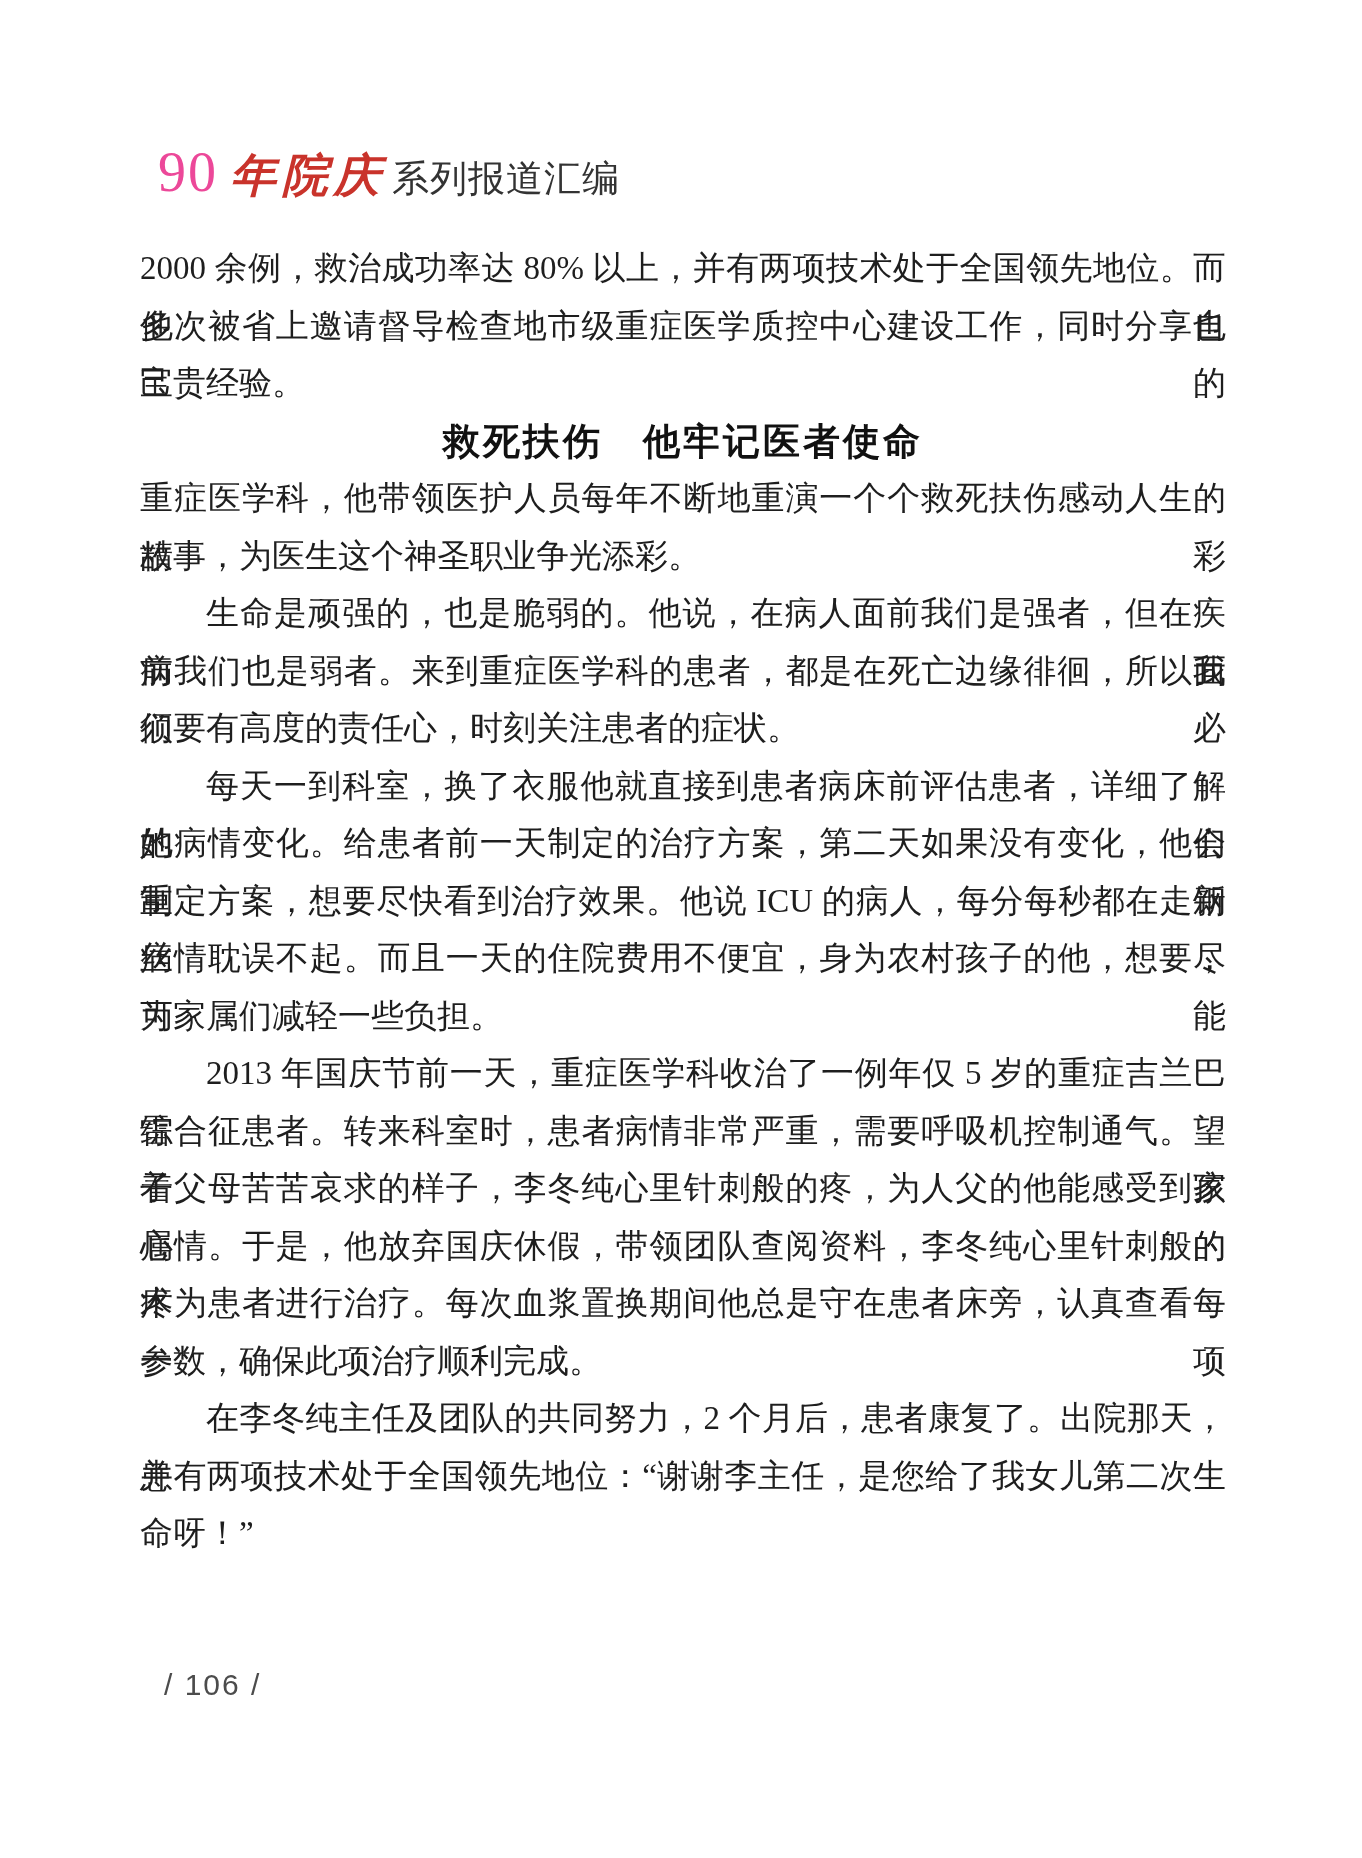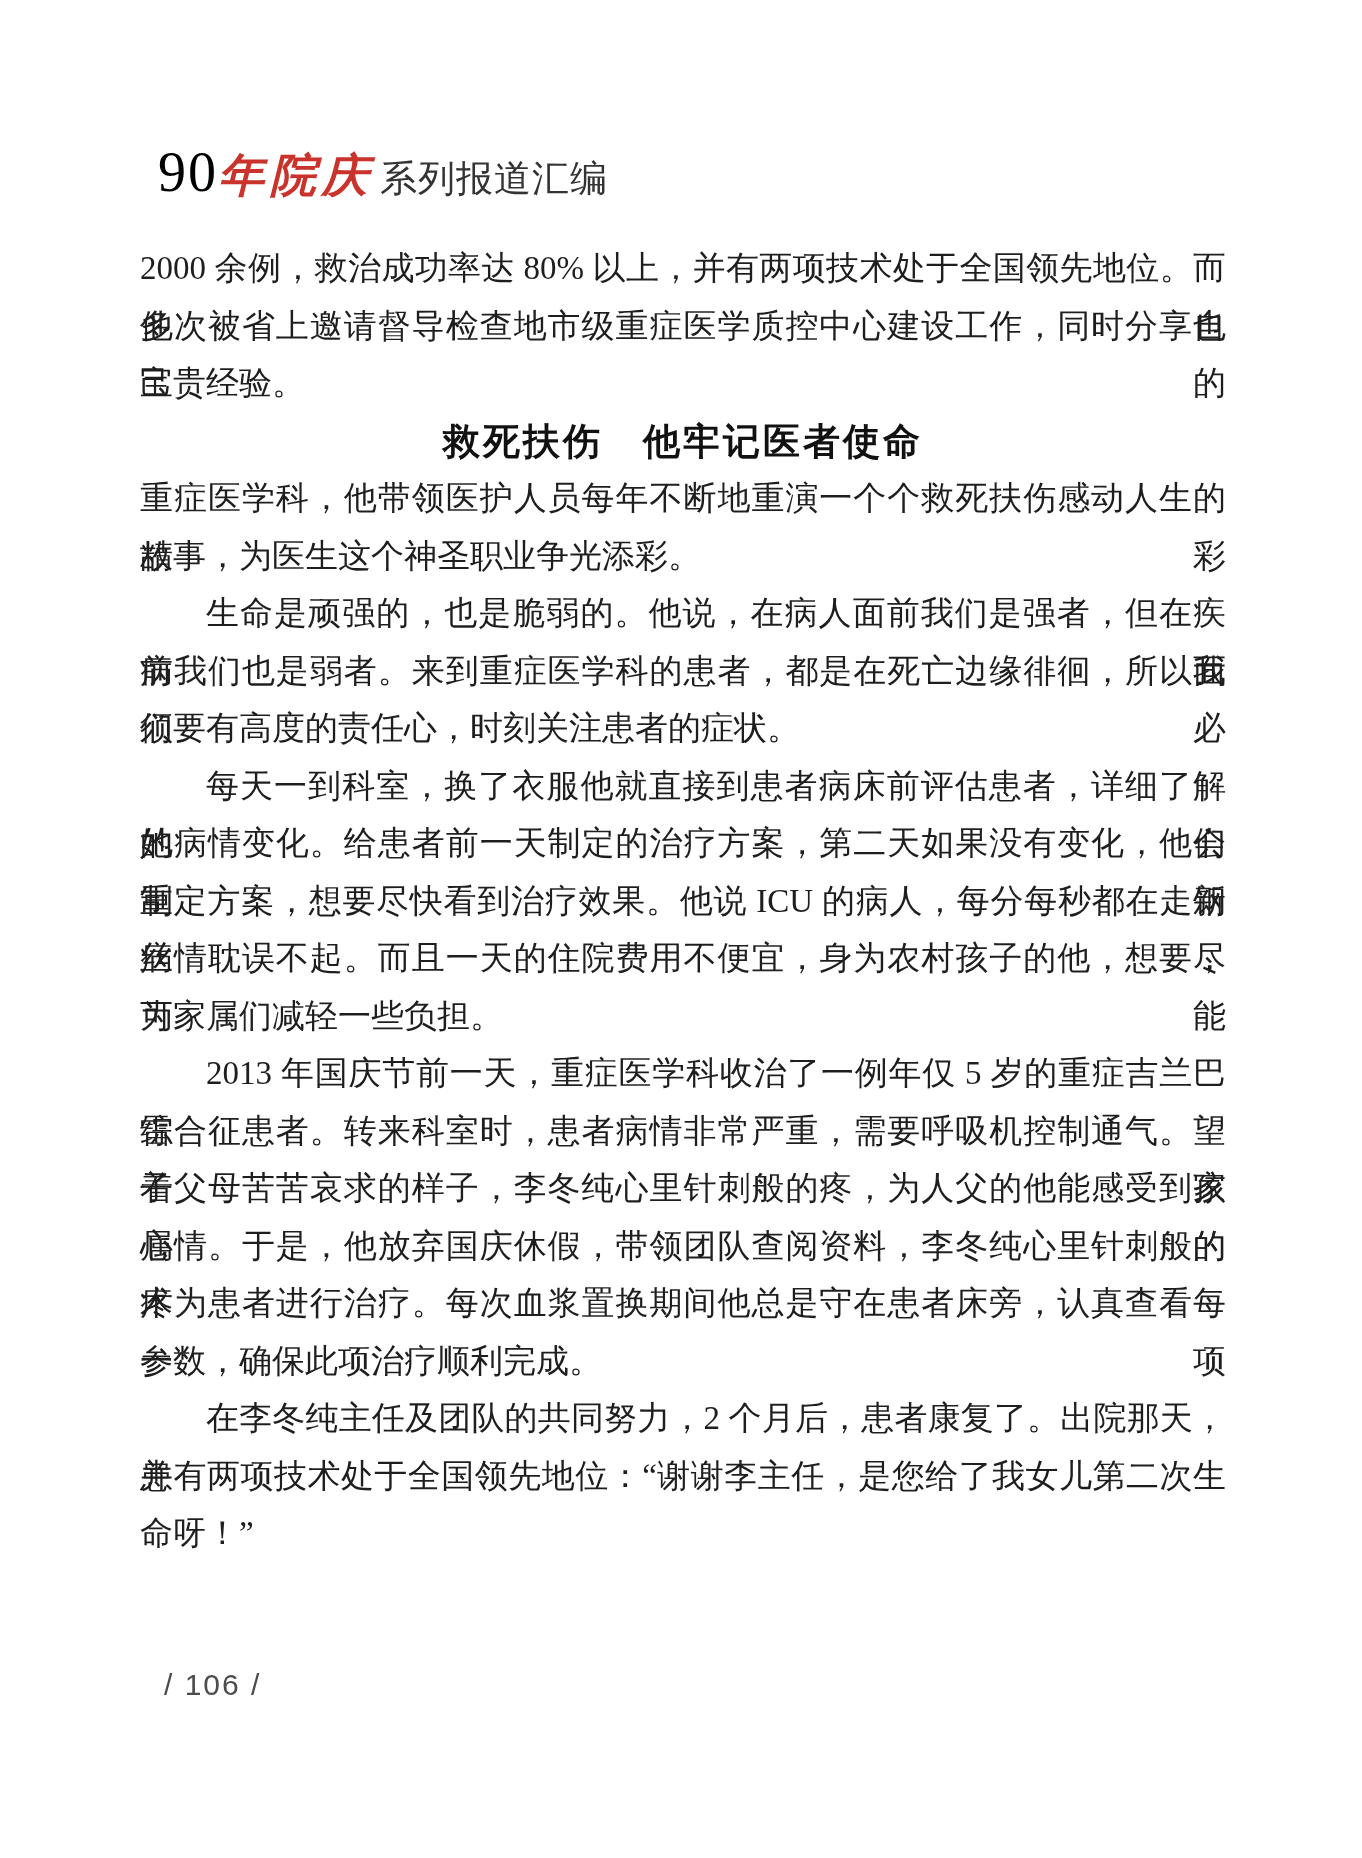--- a/index.html
+++ b/index.html
@@ -30,20 +30,21 @@
     font-size: 56px;
     line-height: 1;
     letter-spacing: 2px;
   }
   .rh-red-cn {
     font-family: "DejaVu Serif", "Liberation Serif", serif;
     font-size: 46px;
     line-height: 1;
     font-weight: bold;
     font-style: italic;
+    margin-left: 12px;
     letter-spacing: 6px;
     text-align: center;
   }
   .rh-black {
     font-family: "Liberation Sans", "DejaVu Sans", sans-serif;
     font-size: 37px;
     line-height: 1;
     font-weight: 400;
     margin-left: 6px;
     letter-spacing: 1px;
@@ -95,21 +96,21 @@
     color: #4c4c4c;
     letter-spacing: 2px;
   }
 </style>
 </head>
 <body>
 
 <div class="page">
 
   <div class="running-head">
-    <span class="rh-red-num" style="color: #000000;">90</span>
+    <span class="rh-red-num" style="color: #ec4899;">90</span>
     <span class="rh-red-cn" style="color: rgb(201, 51, 43);">年院庆</span>
     <span class="rh-black" style="color: rgb(51, 51, 51);">系列报道汇编</span>
   </div>
 
   <div class="content" id="content">
       <div>
         <div class="line justify">2000 余例，救治成功率达 80% 以上，并有两项技术处于全国领先地位。而他也</div>
         <div class="line justify">多次被省上邀请督导检查地市级重症医学质控中心建设工作，同时分享自己的</div>
         <div class="line">宝贵经验。</div>
       </div>

